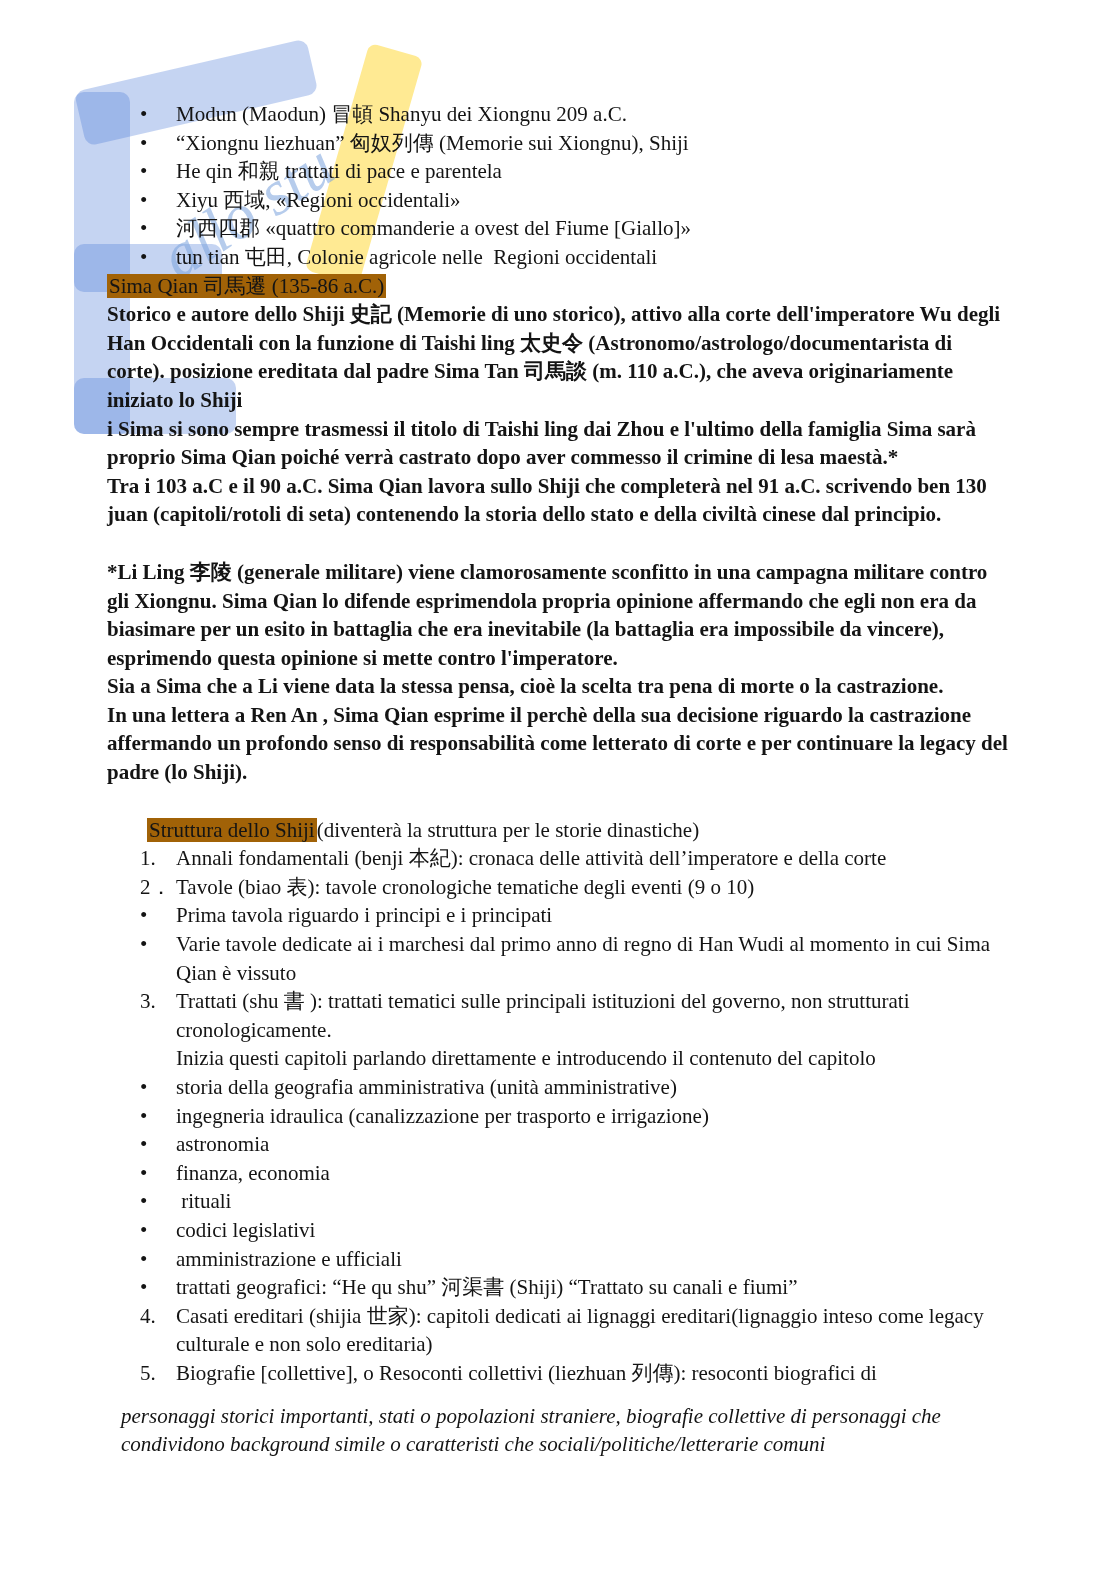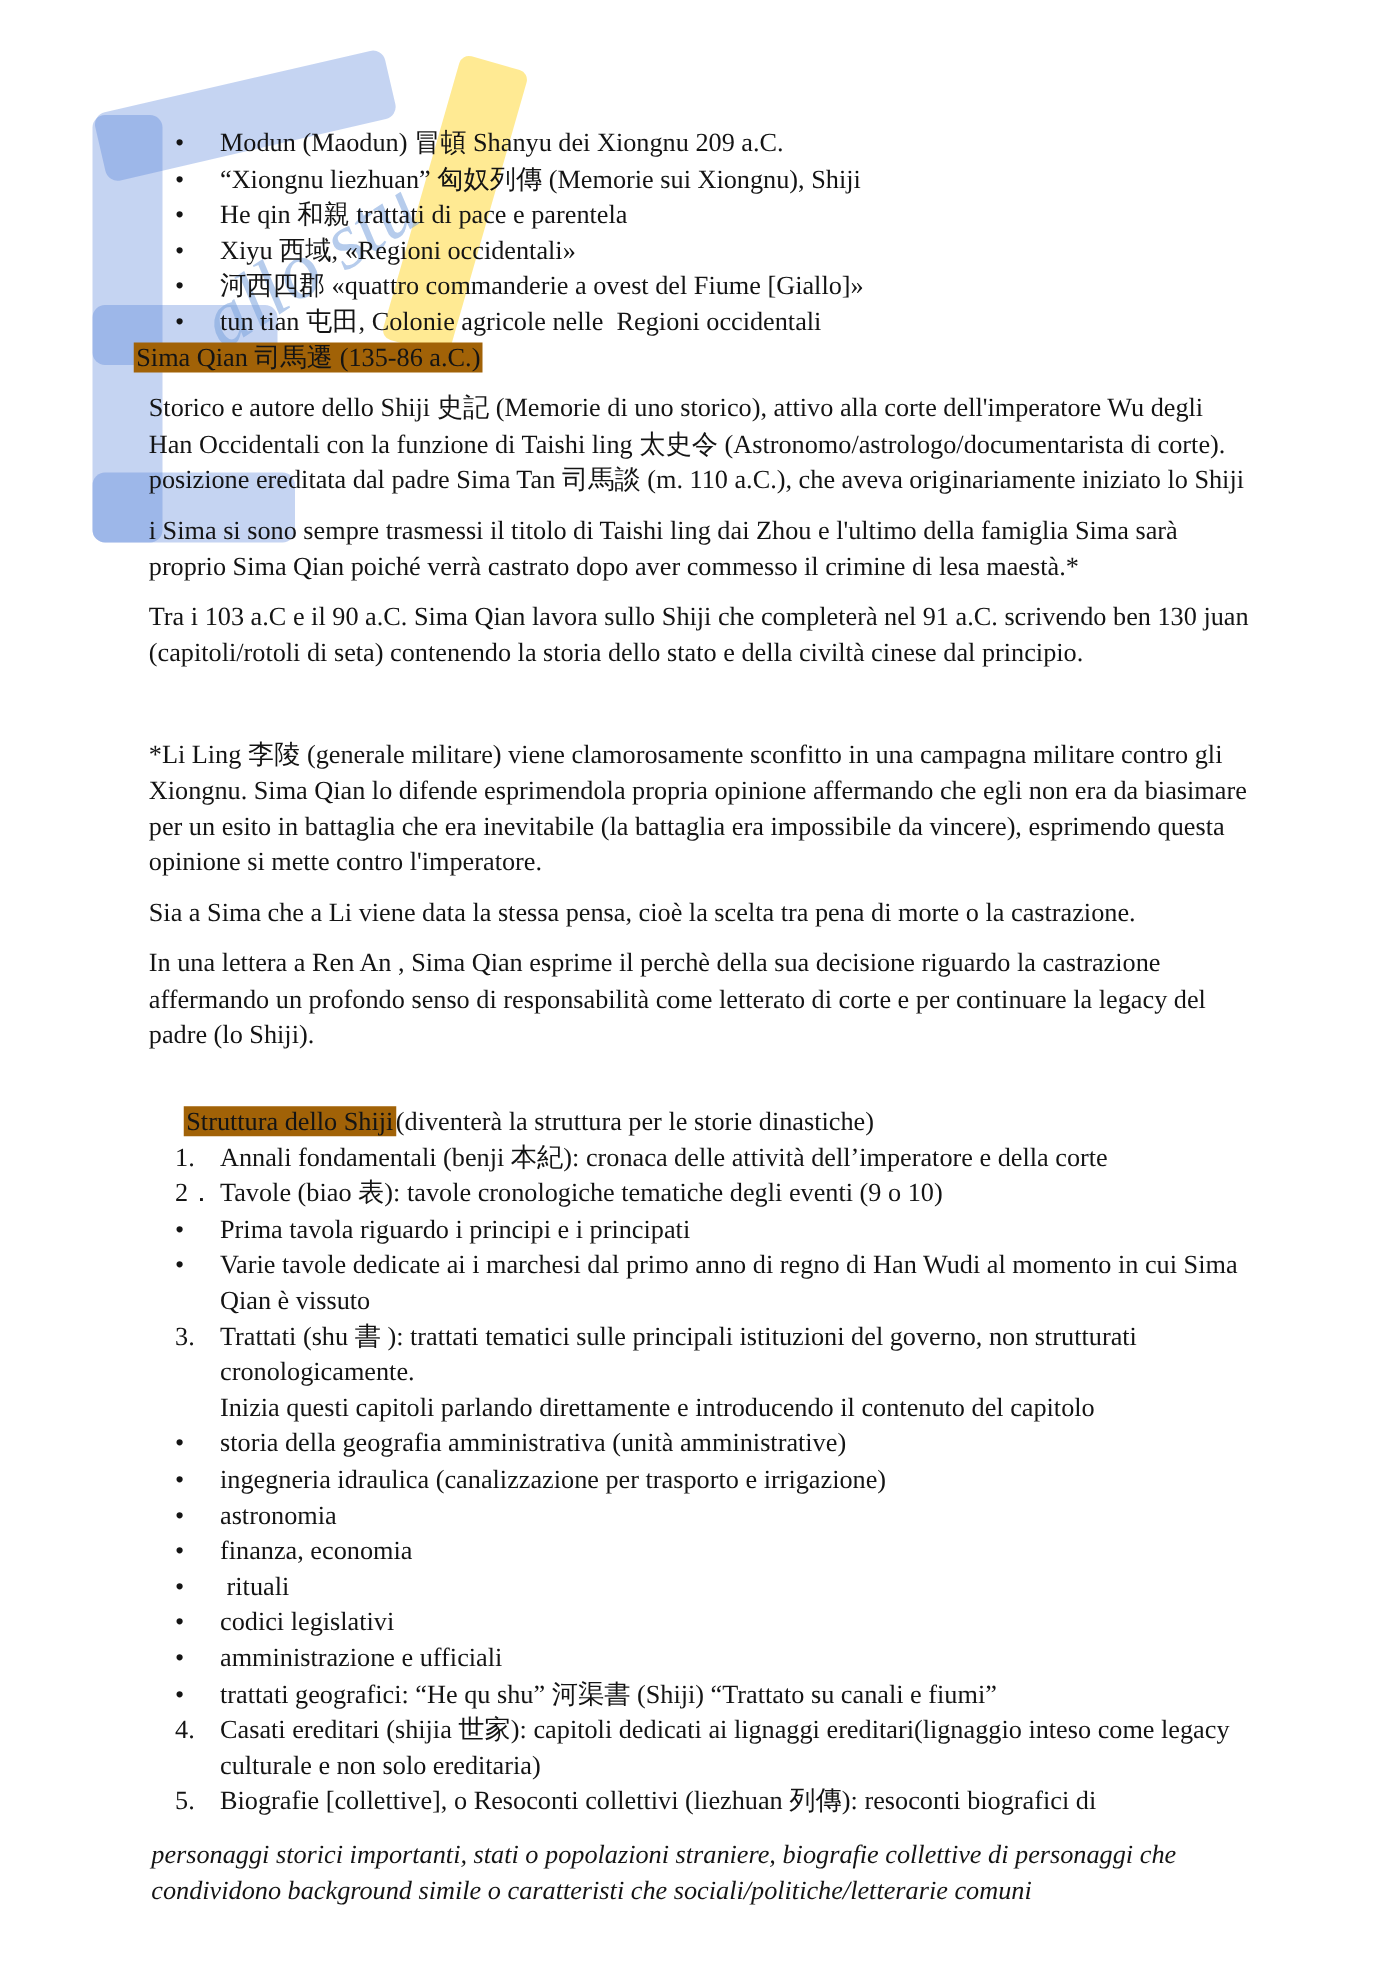--- a/index.html
+++ b/index.html
@@ -31,21 +31,21 @@
   }
   
   .content{position:relative;padding:100px 103px 0 107px;}
   .blist{list-style:none;margin:0 0 0 33px;padding:0;}
   .li{display:flex;}
   .li .marker{flex:0 0 36px;white-space:pre;}
   .li .txt{flex:1;white-space:pre-wrap;}
   .lesson{margin:21px 0 0 0;color:#d5405a;}
   .title-line{margin:0;}
   .hl{background:#a16207;padding:0 2px;}
-  .para{margin:12px;white-space:pre-wrap;}
+  .para{margin:0;white-space:pre-wrap;font-weight:bold;}
   .spacer{height:29px;}
   .struct-head{margin:0;padding-left:40px;}
   .closing{margin:14px;white-space:pre-wrap;font-style:italic;}
 </style>
 </head>
 <body>
 
 <div class="page">
 
   <div class="watermark" aria-hidden="true">

